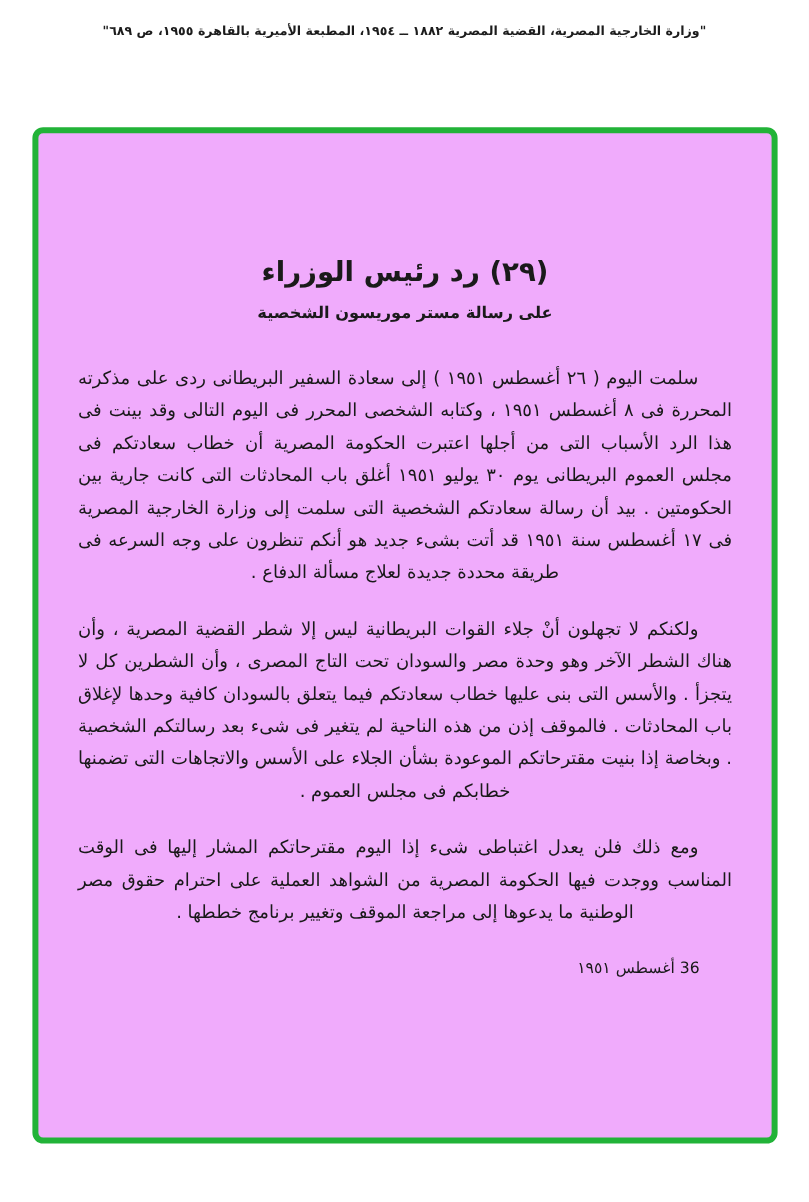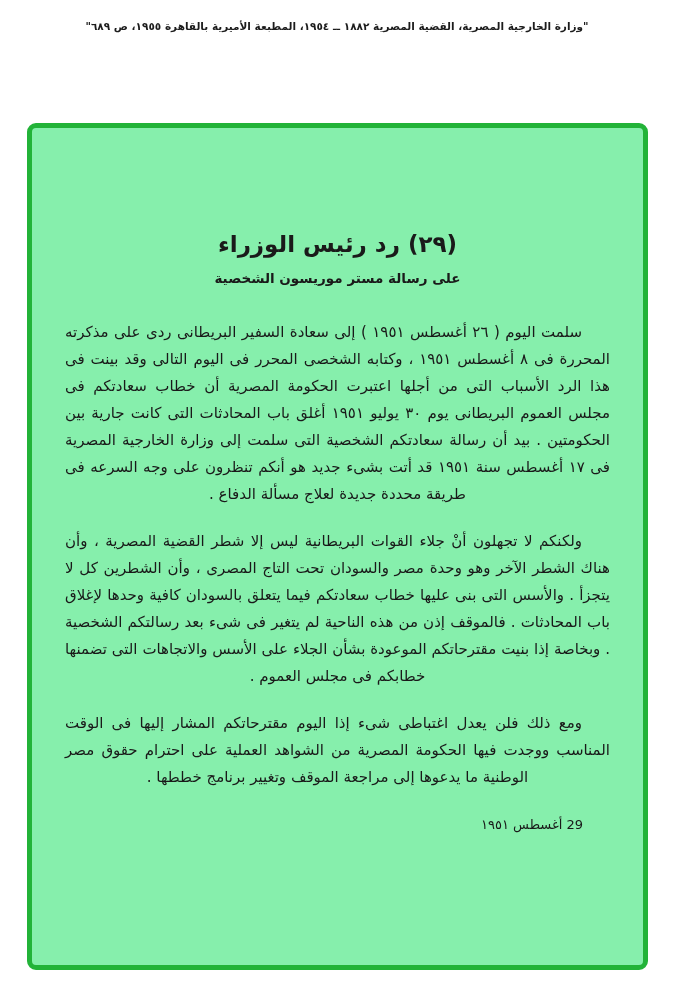--- a/index.html
+++ b/index.html
@@ -39,26 +39,26 @@
   }
   .header-line3 {
     font-size: 10.5px;
     font-weight: bold;
     color: #1c1c1c;
   }
   
   .doc-frame {
     position: absolute;
     left: 27px;
-    top: 123px;
+    top: 106px;
     width: 611px;
     height: 837px;
     border: 5px solid #22b338;
     border-radius: 9px;
-    background: #86efac;
+    background: #f0abfc;
     box-sizing: content-box;
   }
   .doc-title {
     margin-top: 103px;
     text-align: center;
     font-size: 23px;
     font-weight: bold;
     color: #1a1a1a;
   }
   .doc-subtitle {
@@ -99,17 +99,17 @@
   </div>
 
   <div class="doc-frame" style="border-color: rgb(34, 179, 56);">
     <div class="doc-title">(٢٩) رد رئيس الوزراء</div>
     <div class="doc-subtitle">على رسالة مستر موريسون الشخصية</div>
 
     <div class="doc-body">
       <p>سلمت اليوم ( ٢٦ أغسطس ١٩٥١ ) إلى سعادة السفير البريطانى ردى على مذكرته المحررة فى ٨ أغسطس ١٩٥١ ، وكتابه الشخصى المحرر فى اليوم التالى وقد بينت فى هذا الرد الأسباب التى من أجلها اعتبرت الحكومة المصرية أن خطاب سعادتكم فى مجلس العموم البريطانى يوم ٣٠ يوليو ١٩٥١ أغلق باب المحادثات التى كانت جارية بين الحكومتين . بيد أن رسالة سعادتكم الشخصية التى سلمت إلى وزارة الخارجية المصرية فى ١٧ أغسطس سنة ١٩٥١ قد أتت بشىء جديد هو أنكم تنظرون على وجه السرعه فى طريقة محددة جديدة لعلاج مسألة الدفاع .</p>
       <p>ولكنكم لا تجهلون أنْ جلاء القوات البريطانية ليس إلا شطر القضية المصرية ، وأن هناك الشطر الآخر وهو وحدة مصر والسودان تحت التاج المصرى ، وأن الشطرين كل لا يتجزأ . والأسس التى بنى عليها خطاب سعادتكم فيما يتعلق بالسودان كافية وحدها لإغلاق باب المحادثات . فالموقف إذن من هذه الناحية لم يتغير فى شىء بعد رسالتكم الشخصية . وبخاصة إذا بنيت مقترحاتكم الموعودة بشأن الجلاء على الأسس والاتجاهات التى تضمنها خطابكم فى مجلس العموم .</p>
       <p>ومع ذلك فلن يعدل اغتباطى شىء إذا اليوم مقترحاتكم المشار إليها فى الوقت المناسب ووجدت فيها الحكومة المصرية من الشواهد العملية على احترام حقوق مصر الوطنية ما يدعوها إلى مراجعة الموقف وتغيير برنامج خططها .</p>
-      <div class="doc-date">29 أغسطس ١٩٥١</div>
+      <div class="doc-date">36 أغسطس ١٩٥١</div>
     </div>
   </div>
 
 </div>
 
 </body></html>

